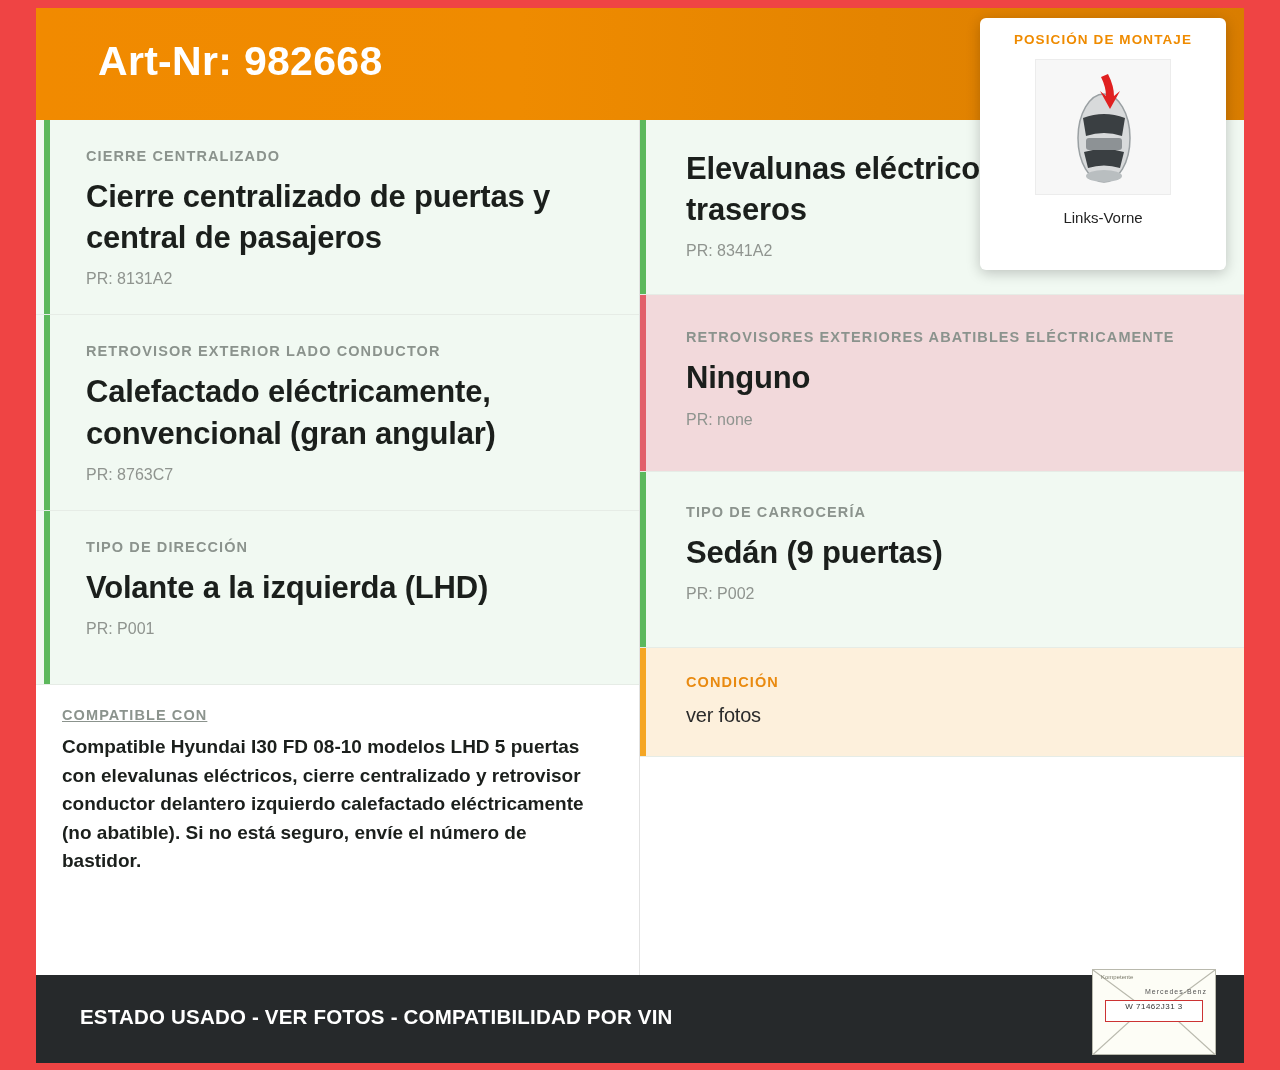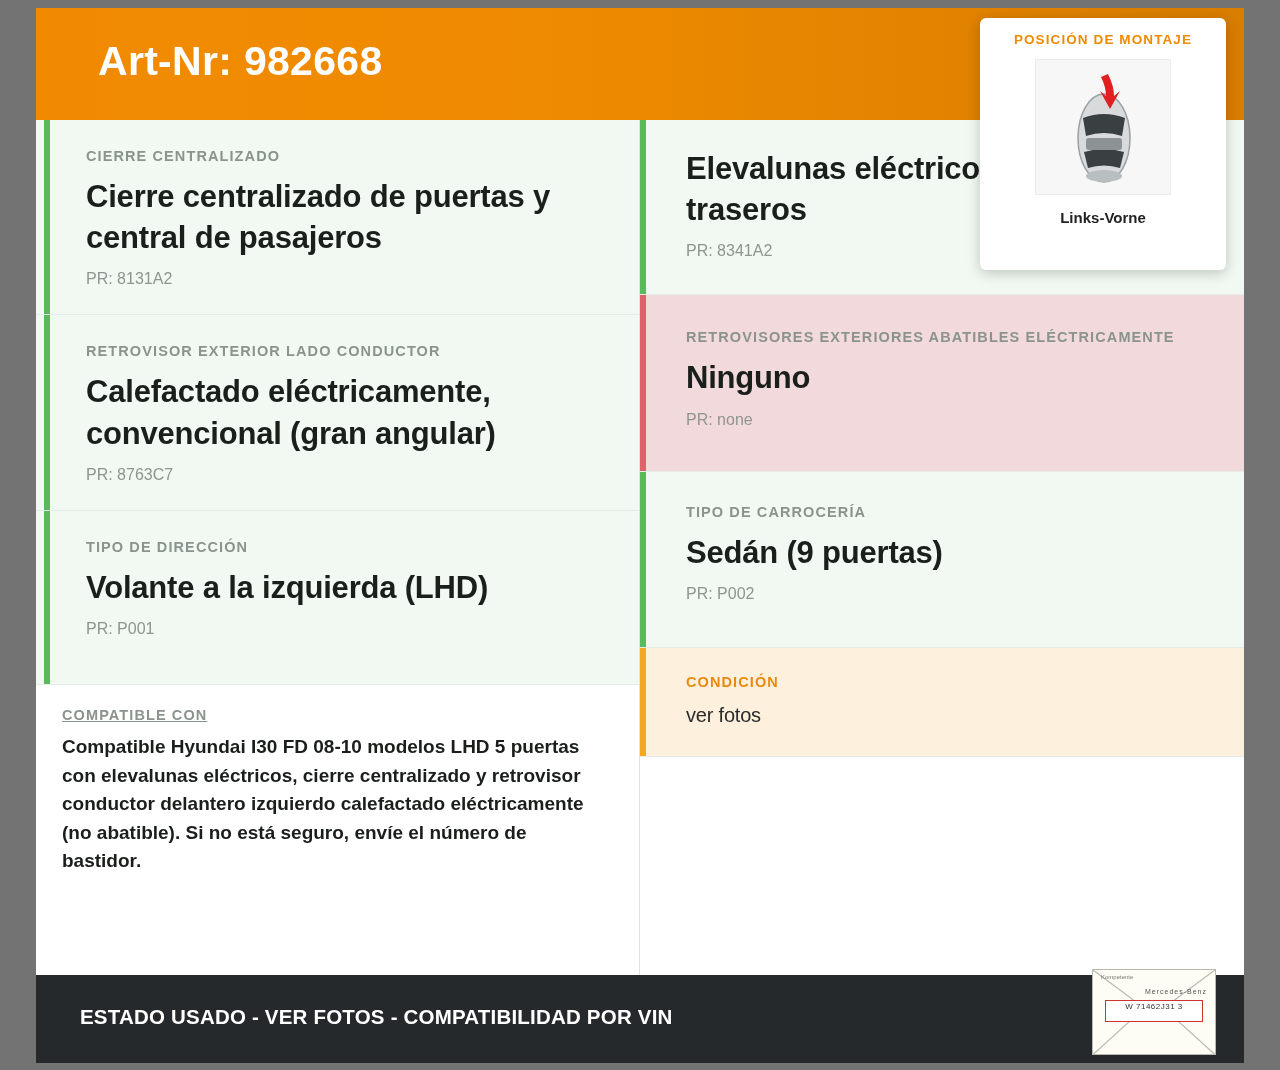--- a/index.html
+++ b/index.html
@@ -6,21 +6,21 @@
   html, body {
     width: 1280px;
     height: 1070px;
     background: #ffffff;
     font-family: "Liberation Sans", sans-serif;
   }
   #page {
     position: relative;
     width: 1280px;
     height: 1070px;
-    background: #737373;
+    background: #ef4444;
     overflow: hidden;
   }
   .sheet {
     position: absolute;
     left: 36px;
     top: 8px;
     width: 1208px;
     height: 1055px;
     background: #ffffff;
     box-shadow: 0 0 0 0 rgba(0,0,0,0);
@@ -148,21 +148,21 @@
     margin: 12px auto 0;
     width: 136px;
     height: 136px;
     background: #f7f7f7;
     border: 1px solid #ececec;
     position: relative;
   }
   .mount-caption {
     margin-top: 14px;
     font-size: 15px;
-    font-weight: bold;
+    font-weight: normal;
     color: #222;
   }
 
   
   .footer {
     position: absolute;
     left: 0;
     bottom: 0;
     width: 1208px;
     height: 88px;

